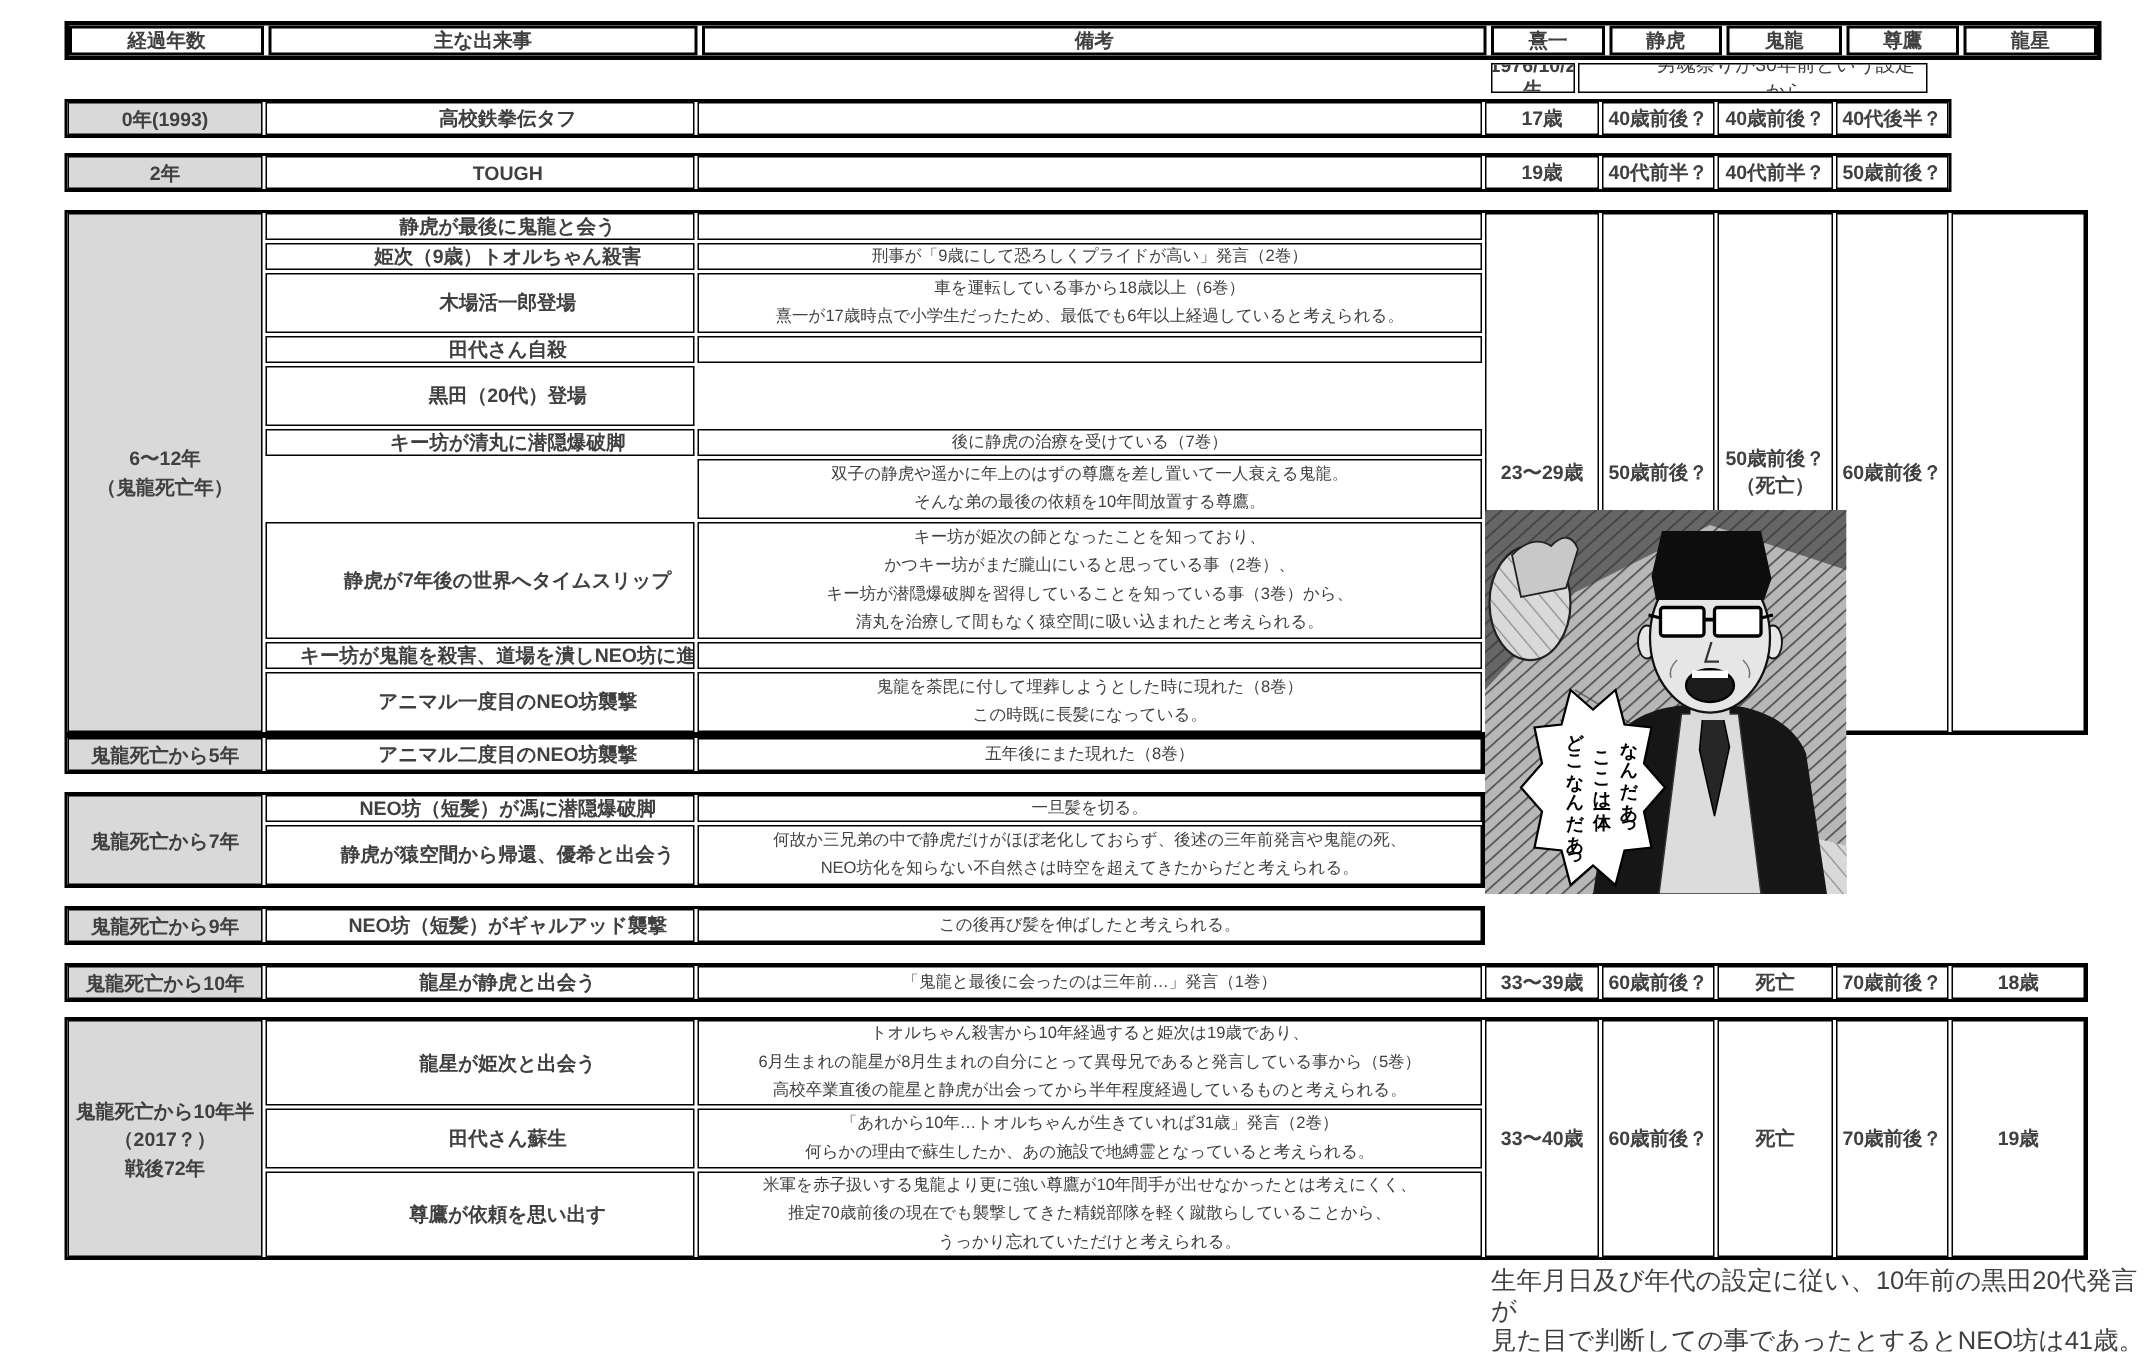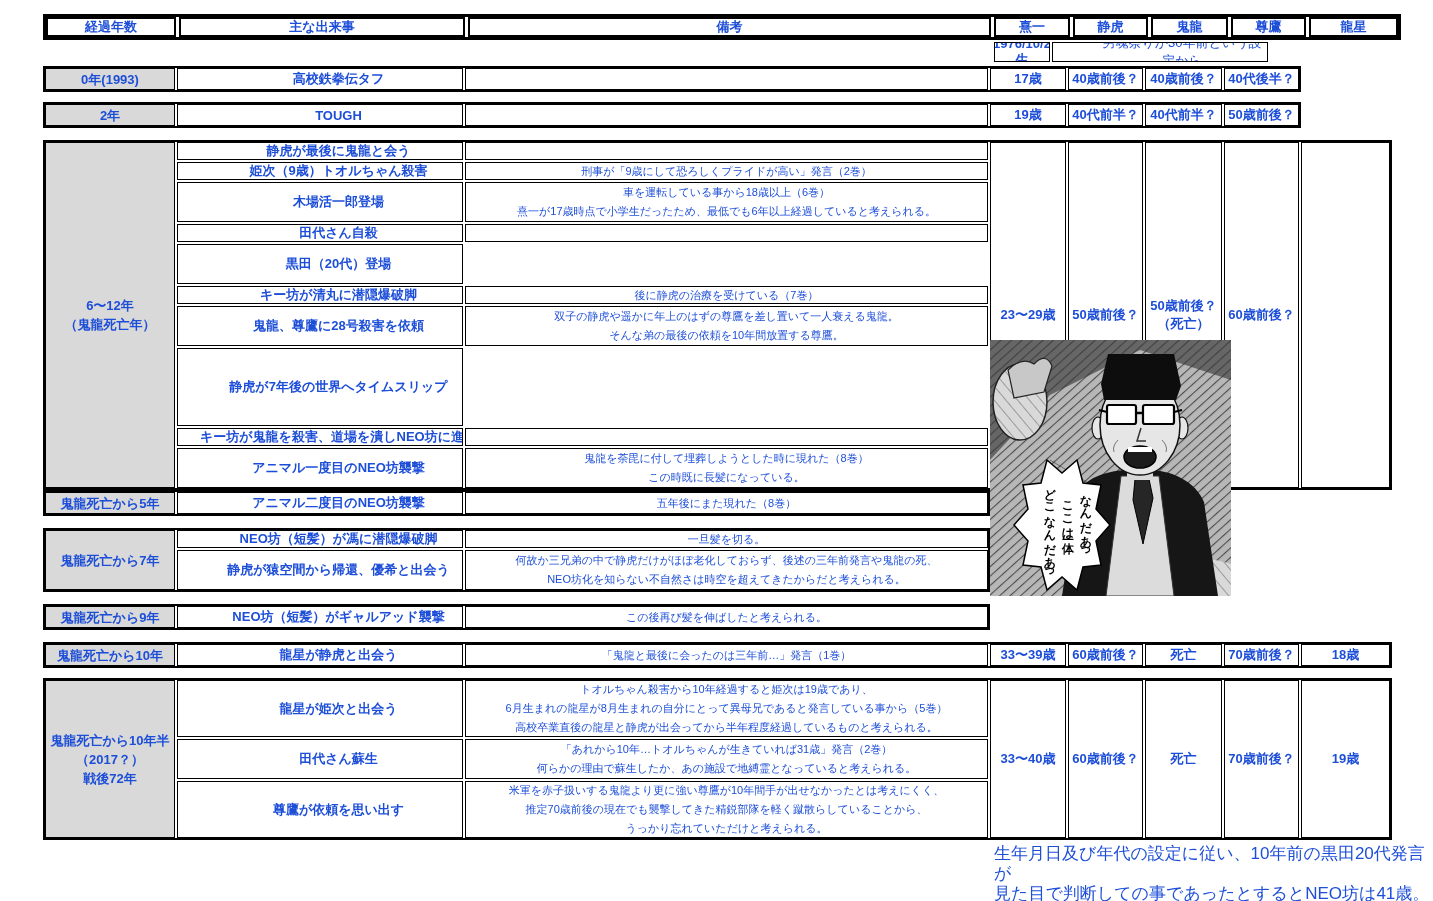--- a/index.html
+++ b/index.html
@@ -1,17 +1,17 @@
 <!DOCTYPE html>
 <html><head>
 <meta charset="utf-8">
 <style>
   html,body{margin:0;padding:0;}
   .page{position:relative;width:1433px;height:901px;background:#fff;overflow:hidden;
-        font-family:"Liberation Sans","DejaVu Sans",sans-serif;color:#1d4ed8;}
+        font-family:"Liberation Sans","DejaVu Sans",sans-serif;color:#404040;}
   .blk{display:grid;gap:2px;border:2px solid #000;background:#fff;margin-left:43px;width:max-content;}
   .hdr{border:3px solid #000;gap:3px;margin-top:14px;}
   .c{border:1px solid #000;background:#fff;display:flex;align-items:center;justify-content:center;
      text-align:center;padding:0 3px;box-sizing:border-box;font-size:13px;overflow:hidden;}
   .hb{border-width:2px;font-weight:bold;height:20px;}
   .g{background:#d9d9d9;font-weight:bold;flex-direction:column;line-height:19px;}
   .ev{font-weight:bold;white-space:nowrap;padding-left:40px;}
   .age{font-weight:bold;flex-direction:column;line-height:18px;white-space:nowrap;}
   .notes{flex-direction:column;justify-content:center;line-height:19px;font-size:11px;}
   .nl{white-space:nowrap;}
@@ -34,21 +34,21 @@
     <div class="c hb">備考</div>
     <div class="c hb">熹一</div>
     <div class="c hb">静虎</div>
     <div class="c hb">鬼龍</div>
     <div class="c hb">尊鷹</div>
     <div class="c hb">龍星</div>
   </div>
 
   <div class="sub">
     <div class="c" style="width:56px;font-weight:bold;">1976/10/2生</div>
-    <div class="c" style="width:216px;padding-left:47px;">男魂祭りが30年前という設定から</div>
+    <div class="c" style="width:233px;padding-left:47px;">男魂祭りが30年前という設定から</div>
   </div>
 
   <div class="blk cols7" style="margin-top:4px;grid-template-rows:22px;">
     <div class="c g">0年(1993)</div>
     <div class="c ev">高校鉄拳伝タフ</div>
     <div class="c"></div>
     <div class="c age">17歳</div>
     <div class="c age">40歳前後？</div>
     <div class="c age">40歳前後？</div>
     <div class="c age">40代後半？</div>
@@ -80,26 +80,31 @@
       <div class="nl">車を運転している事から18歳以上（6巻）</div>
         <div class="nl">熹一が17歳時点で小学生だったため、最低でも6年以上経過していると考えられる。</div>
     </div>
     <div class="c ev" style="grid-column:2;grid-row:4;">田代さん自殺</div>
     <div class="c notes" style="grid-column:3;grid-row:4;"></div>
     <div class="c ev" style="grid-column:2;grid-row:5;">黒田（20代）登場</div>
     <div class="c ev" style="grid-column:2;grid-row:6;">キー坊が清丸に潜隠爆破脚</div>
     <div class="c notes" style="grid-column:3;grid-row:6;">
       <div class="nl">後に静虎の治療を受けている（7巻）</div>
     </div>
-    <div class="c ev" style="grid-column:2;grid-row:7;">鬼龍、尊鷹に28号殺害を依頼</div>
     <div class="c notes" style="grid-column:3;grid-row:7;">
       <div class="nl">双子の静虎や遥かに年上のはずの尊鷹を差し置いて一人衰える鬼龍。</div>
         <div class="nl">そんな弟の最後の依頼を10年間放置する尊鷹。</div>
     </div>
     <div class="c ev" style="grid-column:2;grid-row:8;">静虎が7年後の世界へタイムスリップ</div>
+    <div class="c notes" style="grid-column:3;grid-row:8;">
+      <div class="nl">キー坊が姫次の師となったことを知っており、</div>
+        <div class="nl">かつキー坊がまだ朧山にいると思っている事（2巻）、</div>
+      <div class="nl">キー坊が潜隠爆破脚を習得していることを知っている事（3巻）から、</div>
+        <div class="nl">清丸を治療して間もなく猿空間に吸い込まれたと考えられる。</div>
+    </div>
     <div class="c ev" style="grid-column:2;grid-row:9;">キー坊が鬼龍を殺害、道場を潰しNEO坊に進化</div>
     <div class="c notes" style="grid-column:3;grid-row:9;"></div>
     <div class="c ev" style="grid-column:2;grid-row:10;">アニマル一度目のNEO坊襲撃</div>
     <div class="c notes" style="grid-column:3;grid-row:10;">
       <div class="nl">鬼龍を荼毘に付して埋葬しようとした時に現れた（8巻）</div>
         <div class="nl">この時既に長髪になっている。</div>
     </div>
     <div class="c age" style="grid-column:4;grid-row:1/11;">23〜29歳</div>
     <div class="c age" style="grid-column:5;grid-row:1/11;">50歳前後？</div>
     <div class="c age" style="grid-column:6;grid-row:1/11;">

